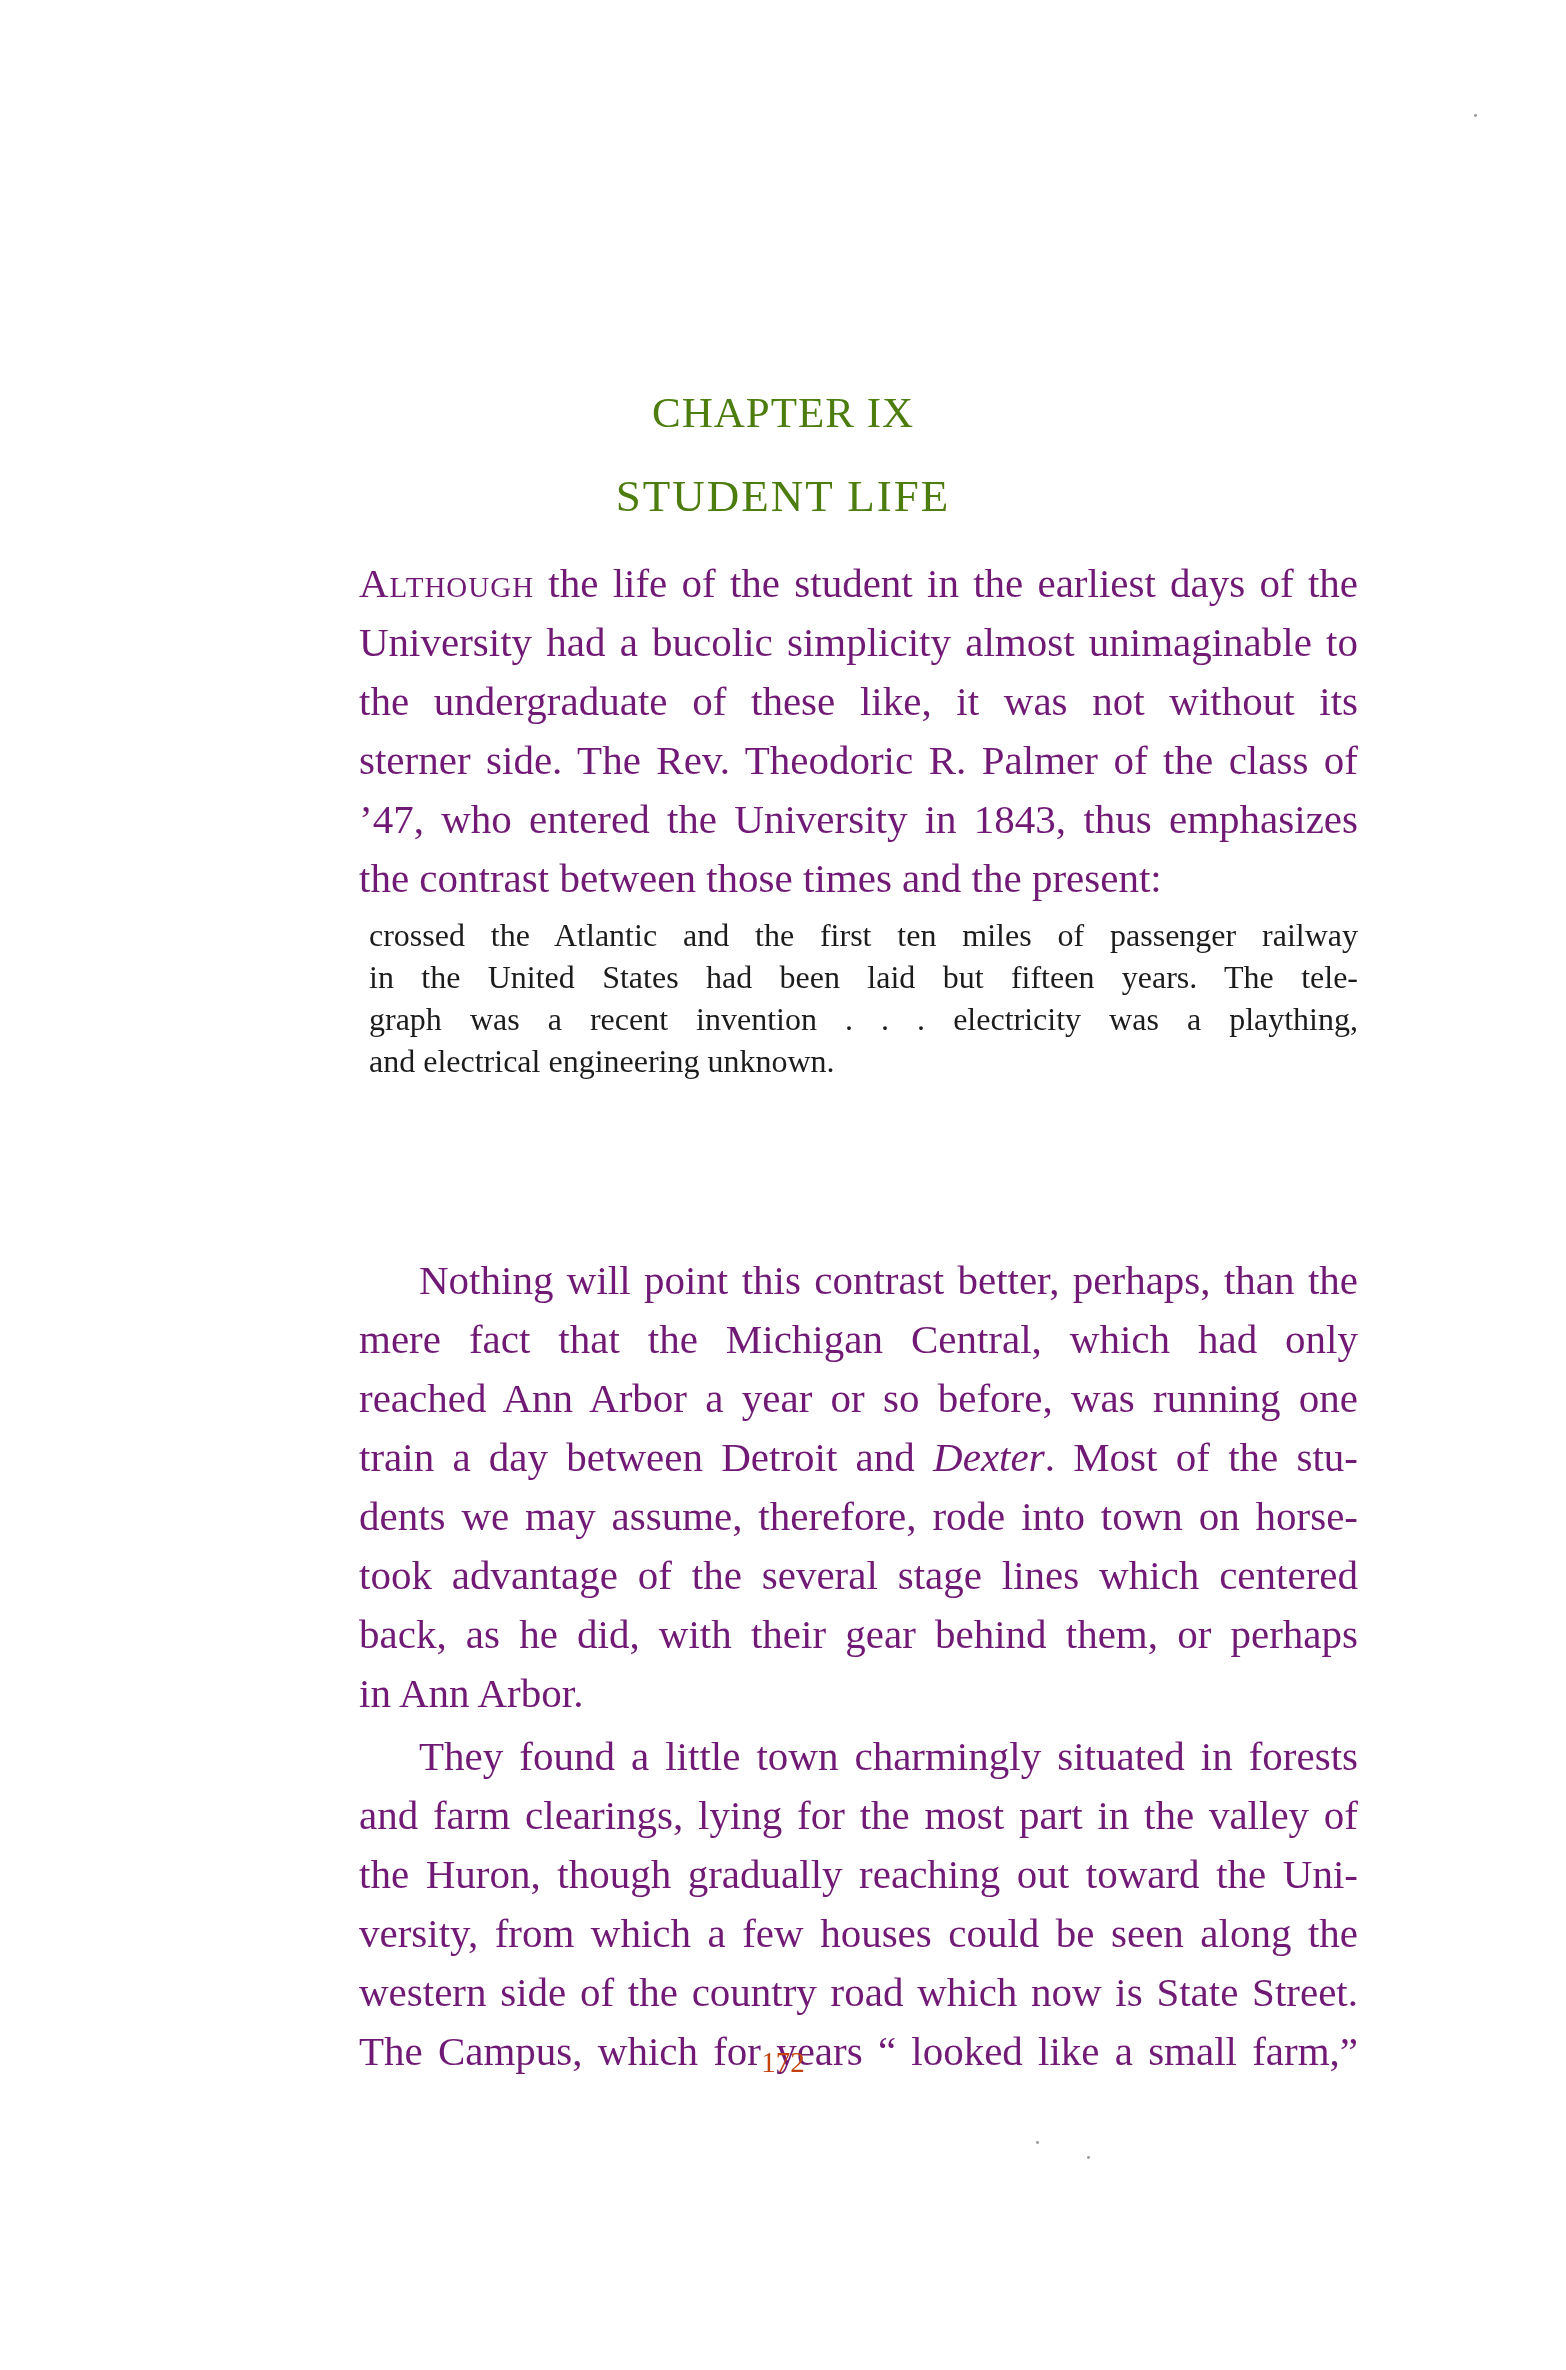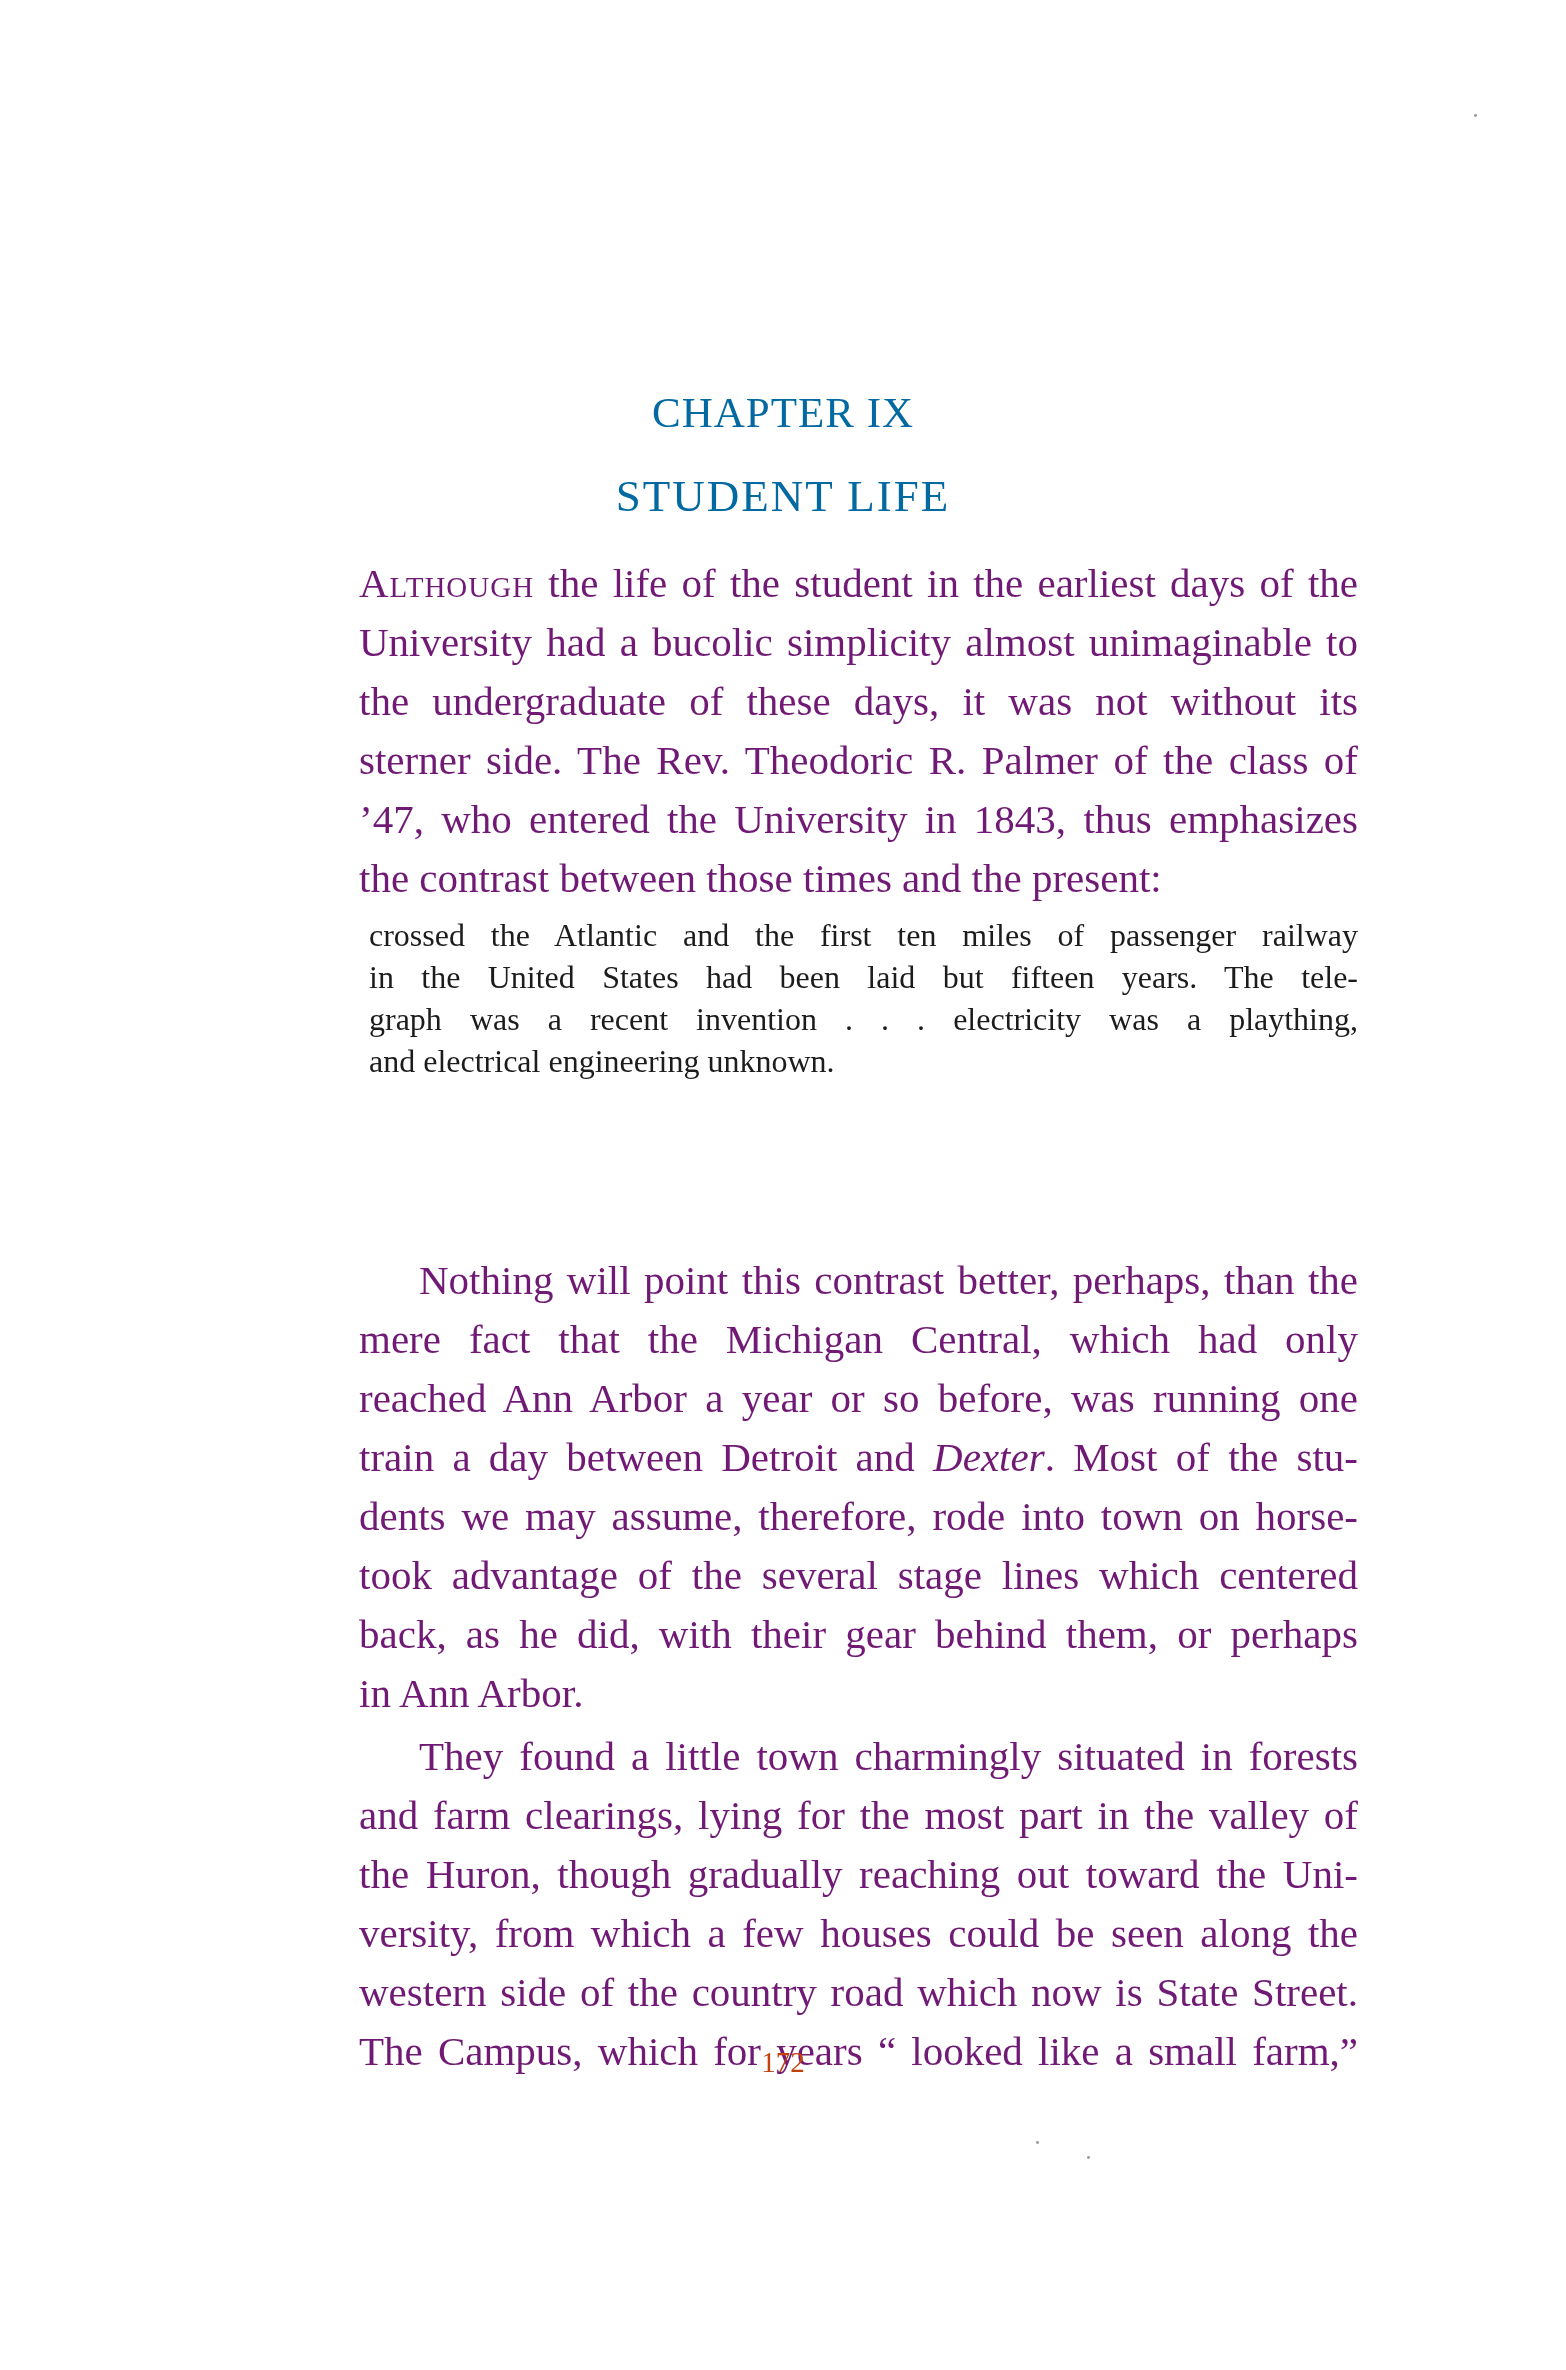--- a/index.html
+++ b/index.html
@@ -3,21 +3,21 @@
 <meta charset="utf-8">
 <style>
   html, body { margin: 0; padding: 0; background: #ffffff; }
   body {
     width: 1566px; height: 2371px; position: relative; overflow: hidden;
     font-family: "Liberation Serif", "DejaVu Serif", serif; color: #1a1a1a;
   }
   .page { position: absolute; left: 0; top: 0; width: 1566px; height: 2371px; }
   .heading {
     position: absolute; left: 0; width: 1566px; text-align: center;
-    font-size: 43px; letter-spacing: 1px; color: #0369a1;
+    font-size: 43px; letter-spacing: 1px; color: #4d7c0f;
   }
   .chapter-num { top: 388px; }
   .chapter-title { top: 470px; font-size: 45px; letter-spacing: 2px; }
 
   .body-block { position: absolute; left: 359px; width: 999px; }
   .line {
     display: block; height: 59px; line-height: 59px; font-size: 41px;
     text-align: justify; text-align-last: justify; white-space: nowrap; color: #701a75;
   }
   .line.last { text-align-last: left; }
@@ -45,21 +45,21 @@
 <body>
 
 <div class="page">
 
   <div class="heading chapter-num">CHAPTER IX</div>
   <div class="heading chapter-title">STUDENT LIFE</div>
 
   <div class="body-block" style="top:554px;">
     <span class="line"><span class="inner"><span class="sc">Although</span><span> the life of the student in the earliest days of the</span></span></span>
     <span class="line"><span class="inner">University had a bucolic simplicity almost unimaginable to</span></span>
-    <span class="line"><span class="inner">the undergraduate of these days, it was not without its</span></span>
+    <span class="line"><span class="inner">the undergraduate of these like, it was not without its</span></span>
     <span class="line"><span class="inner">sterner side.  The Rev. Theodoric R. Palmer of the class of</span></span>
     <span class="line"><span class="inner">’47, who entered the University in 1843, thus emphasizes</span></span>
     <span class="line last"><span class="inner">the contrast between those times and the present:</span></span>
   </div>
 
   <div class="quote-block" style="top:914px;">
     <span class="qline"><span class="inner">crossed the Atlantic and the first ten miles of passenger railway</span></span>
     <span class="qline"><span class="inner">in the United States had been laid but fifteen years.  The tele-</span></span>
     <span class="qline"><span class="inner">graph was a recent invention . . . electricity was a plaything,</span></span>
     <span class="qline last"><span class="inner">and electrical engineering unknown.</span></span>

